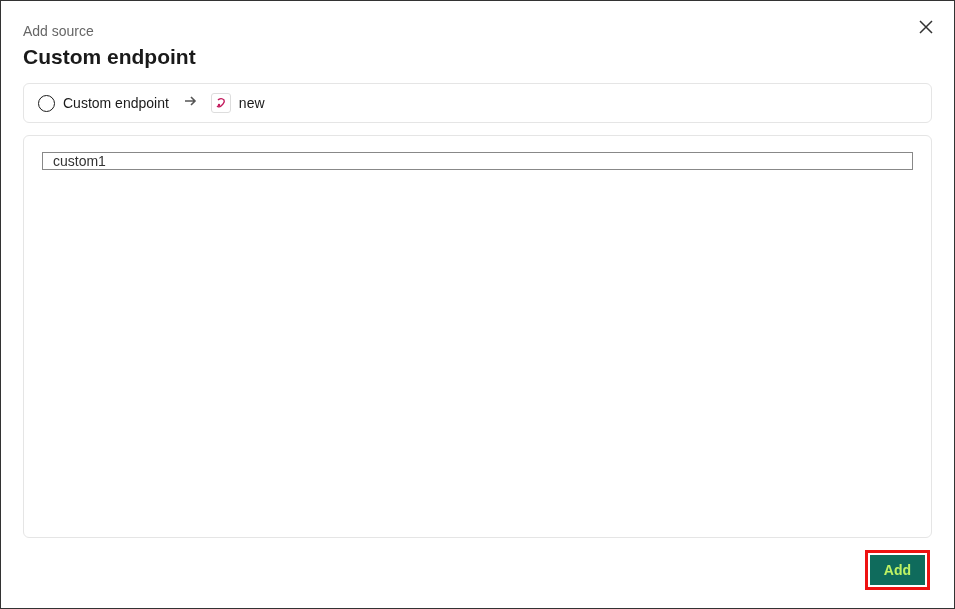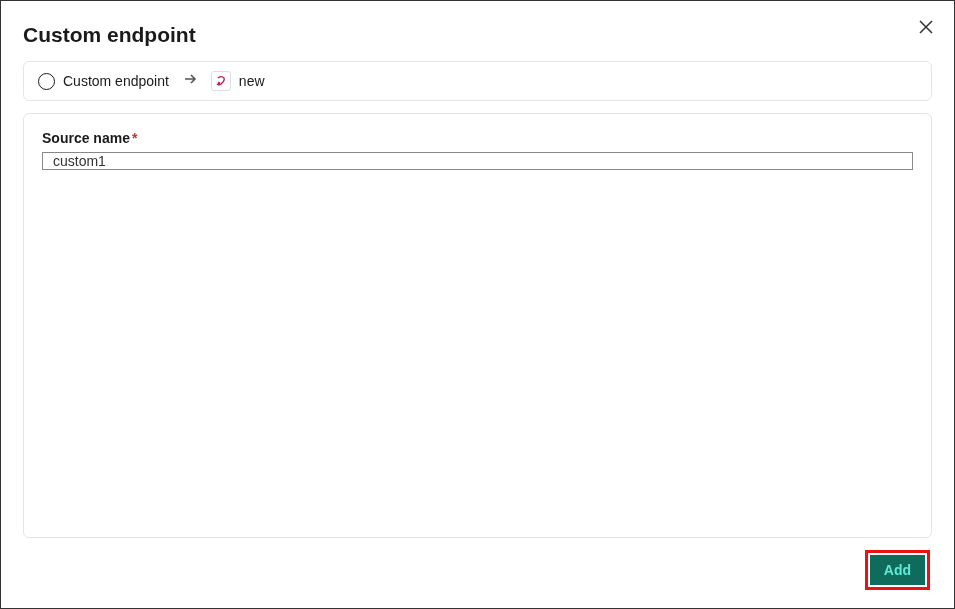--- a/index.html
+++ b/index.html
@@ -104,40 +104,41 @@
       padding-right: 2px;
       padding-bottom: 8px;
     }
     .add-btn-wrap {
       border: 3px solid #e11;
       padding: 2px;
       display: inline-block;
     }
     .add-btn {
       background: #0f6b5c;
-      color: #5eead4;
+      color: #bef264;
       border: none;
       padding: 7px 14px;
       font-size: 14px;
       font-weight: 600;
       cursor: pointer;
       font-family: inherit;
     }
   </style>
 </head>
 <body>
 
 <div class="container">
 
   <div class="close-btn">
     <svg width="16" height="16" viewBox="0 0 16 16" fill="none">
       <path d="M2 2 L14 14 M14 2 L2 14"></path>
     </svg>
   </div>
 
+  <div class="header-small">Add source</div>
   <div class="header-large">Custom endpoint</div>
 
   <div class="breadcrumb-card">
     <div class="bc-item">
       <span class="bc-circle"></span>
       <span>Custom endpoint</span>
     </div>
     <div class="bc-arrow">
       <svg width="14" height="14" viewBox="0 0 14 14" fill="none">
         <path d="M2 7 H12 M8 3 L12 7 L8 11"></path>
@@ -148,23 +149,20 @@
         <svg viewBox="0 0 12 12" fill="none">
           <path d="M3 3 C3 3 6 0 9 3 C9 3 10 5 8 7 L6 9 C4 11 2 9 2 9" stroke="#c2185b" stroke-width="1.4"></path>
           <circle cx="4" cy="8" r="1.2" fill="#c2185b"></circle>
         </svg>
       </span>
       <span>new</span>
     </div>
   </div>
 
   <div class="form-card">
-    <div class="field-label">
-      <span>Source name</span><span class="required">*</span>
-    </div>
     <input type="text" class="text-input" value="custom1" style="">
   </div>
 
   <div class="footer">
     <span class="add-btn-wrap">
       <button class="add-btn">Add</button>
     </span>
   </div>
 
 </div>

